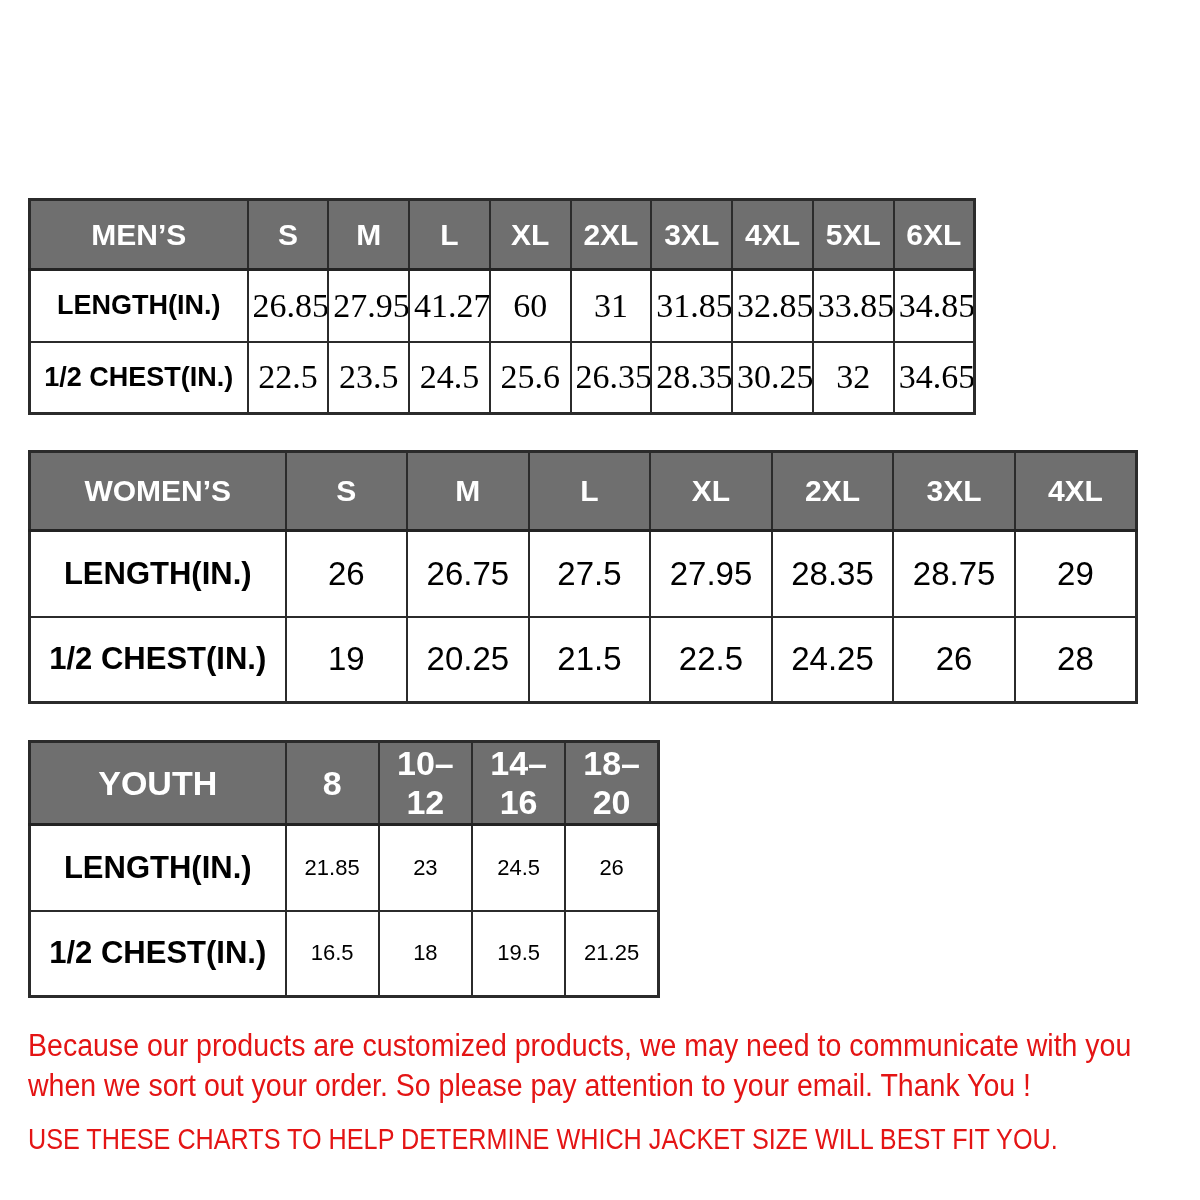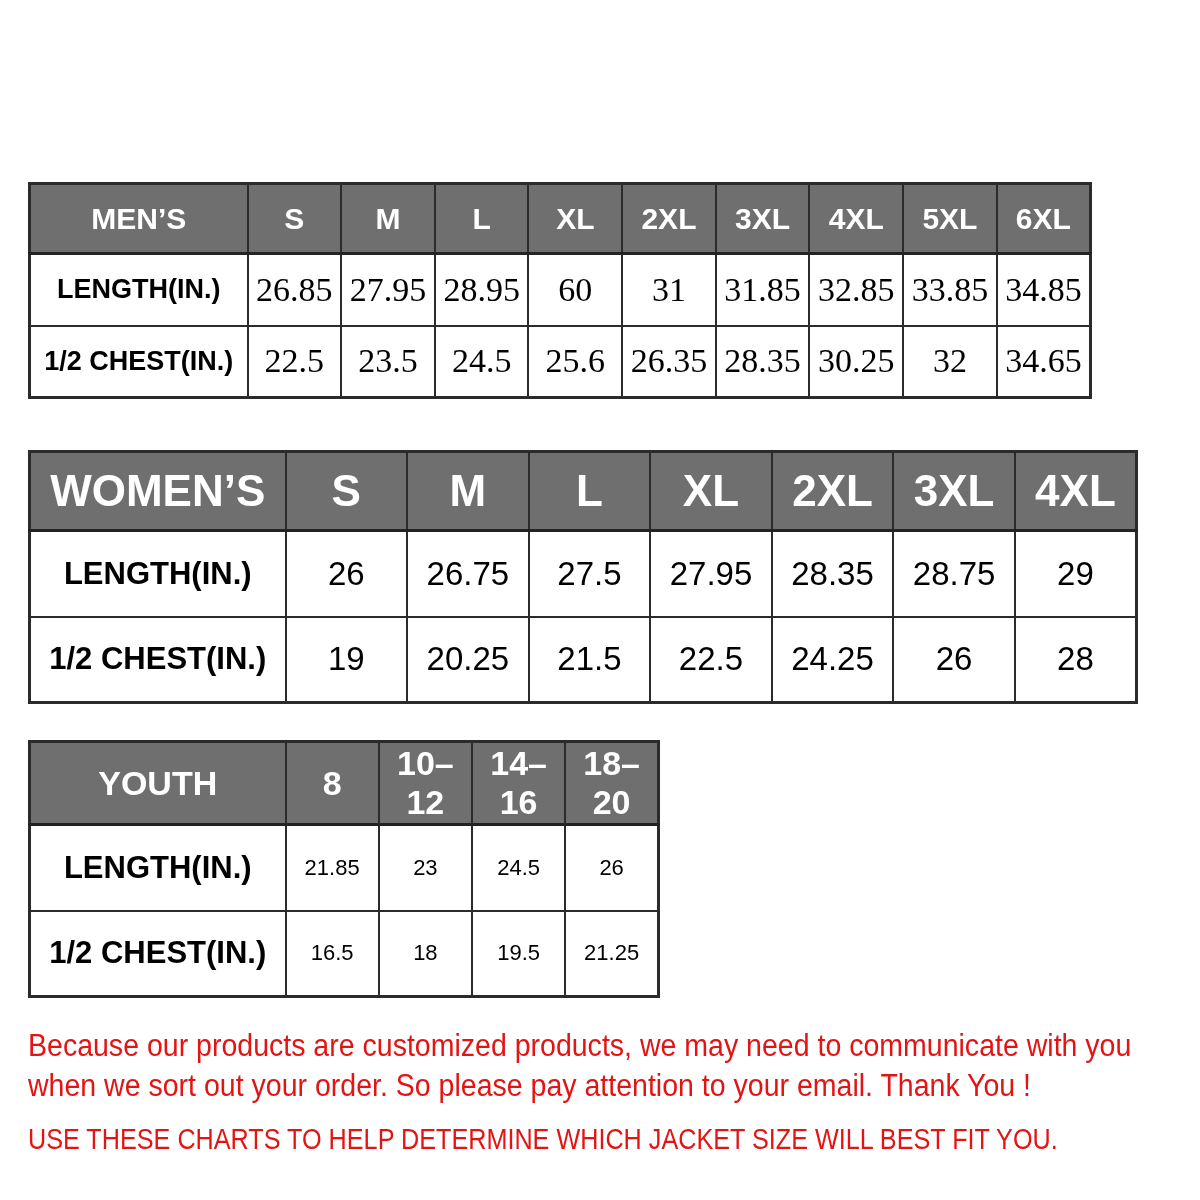--- a/index.html
+++ b/index.html
@@ -37,31 +37,31 @@
     border:2px solid #2b2b2b;
     text-align:center;vertical-align:middle;
     padding:0 4px;overflow:hidden;
   }
   .size-table thead th{
     background:var(--header-gray,#6f6f6f);
     color:#fff;font-weight:700;
     border-bottom:3px solid #232323;
   }
   .size-table td.row-label{font-weight:700;}
-  .table-mens{top:182px;width:1064px;}
+  .table-mens{top:198px;width:948px;}
   .table-mens thead tr{height:70px;}
   .table-mens tbody tr{height:72px;}
   .table-mens thead th{font-size:30px;}
   .table-mens td.row-label{font-size:27px;}
   .table-mens td.value-cell{font-size:34px;font-family:Liberation Serif, serif;}
   .table-mens .col-label{width:218px;}
   .table-womens{top:450px;width:1110px;}
   .table-womens thead tr{height:79px;}
   .table-womens tbody tr{height:86px;}
-  .table-womens thead th{font-size:44px;}
+  .table-womens thead th{font-size:30px;}
   .table-womens td.row-label{font-size:31px;}
   .table-womens td.value-cell{font-size:33px;}
   .table-womens .col-label{width:256px;}
   .table-youth{top:740px;width:632px;}
   .table-youth thead tr{height:83px;}
   .table-youth tbody tr{height:86px;}
   .table-youth thead th{font-size:34px;}
   .table-youth td.row-label{font-size:31px;}
   .table-youth td.value-cell{font-size:22px;}
   .table-youth .col-label{width:256px;}
@@ -113,21 +113,21 @@
           <th>4XL</th>
           <th>5XL</th>
           <th>6XL</th>
         </tr>
       </thead>
       <tbody>
         <tr>
           <td class="row-label">LENGTH(IN.)</td>
           <td class="value-cell">26.85</td>
           <td class="value-cell">27.95</td>
-          <td class="value-cell">28.95</td>
+          <td class="value-cell">41.27</td>
           <td class="value-cell">60</td>
           <td class="value-cell">31</td>
           <td class="value-cell">31.85</td>
           <td class="value-cell">32.85</td>
           <td class="value-cell">33.85</td>
           <td class="value-cell">34.85</td>
         </tr>
         <tr>
           <td class="row-label">1/2 CHEST(IN.)</td>
           <td class="value-cell">22.5</td>

